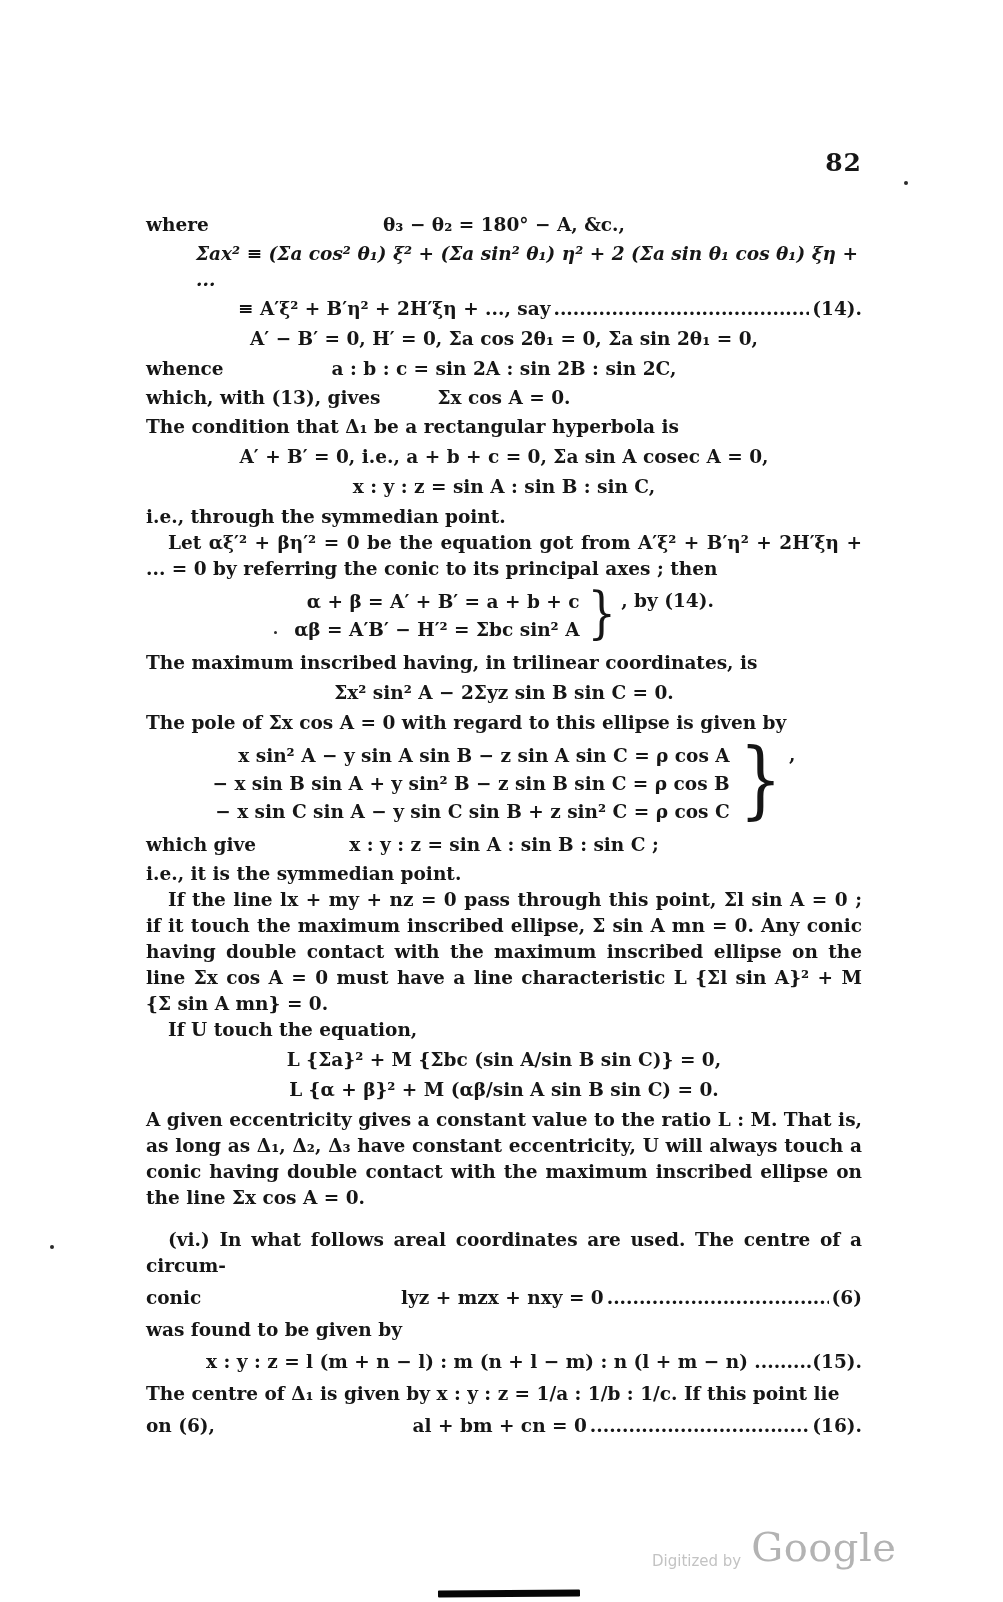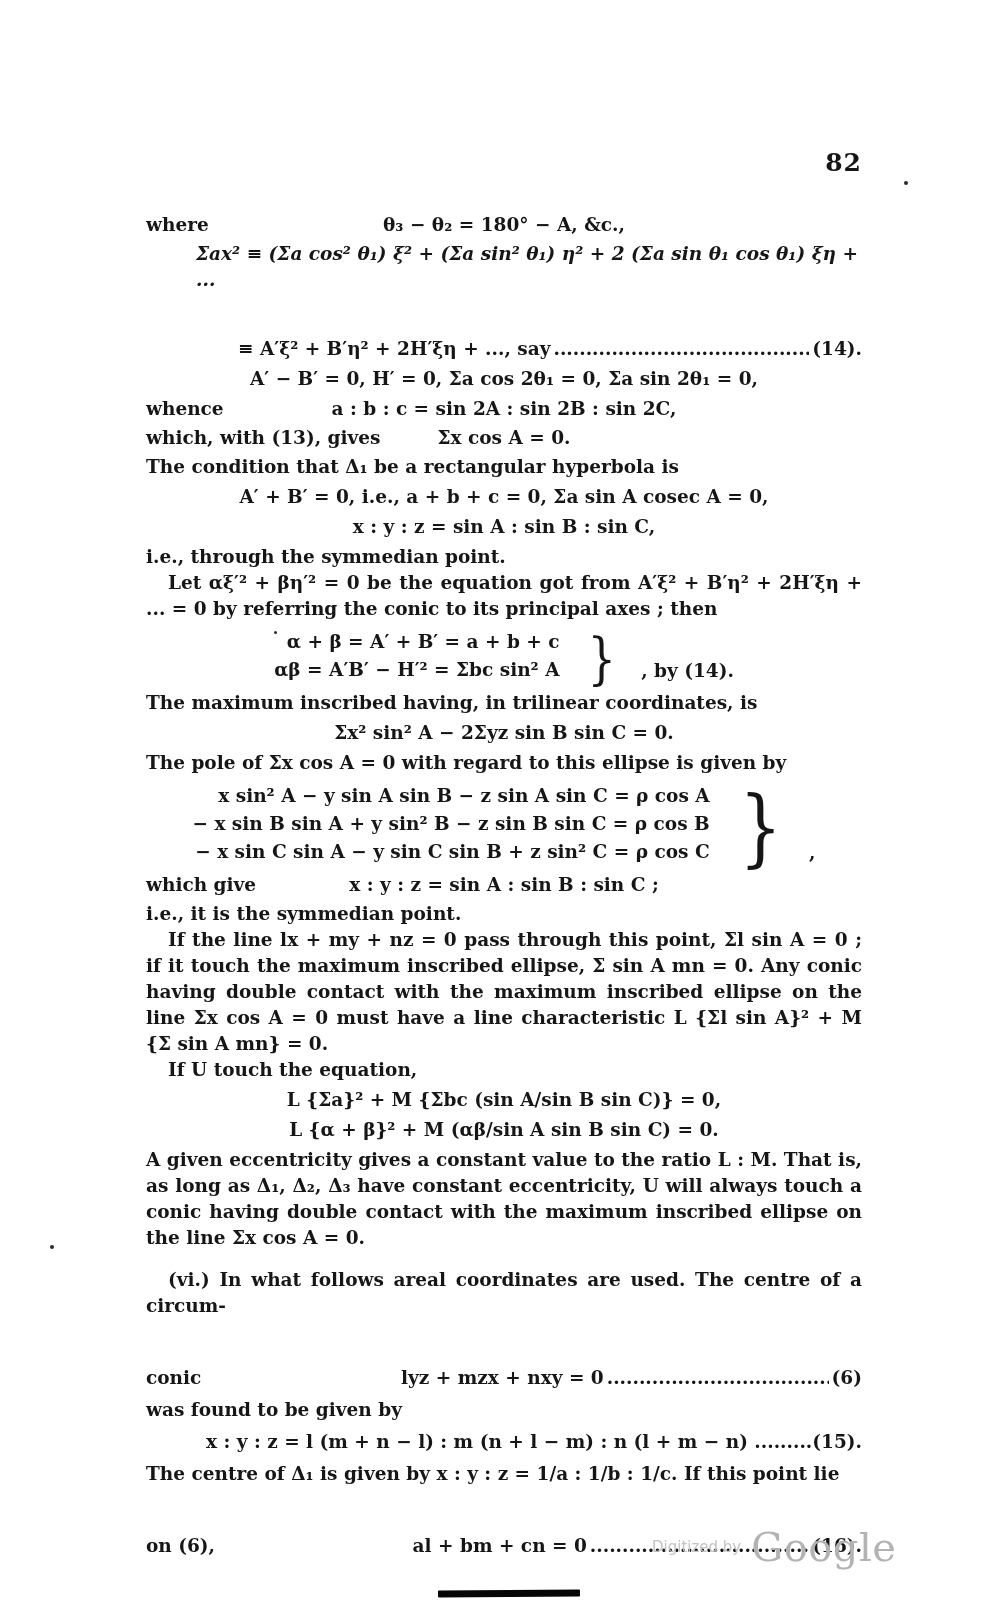--- a/index.html
+++ b/index.html
@@ -18,29 +18,29 @@
   .ind1{padding-left:50px;font-style:italic;}
   .t-labeled{margin:3px 0;}
   .t-labeled .ceq{position:absolute;left:0;right:0;text-align:center;}
   .t-labeled .lbl{position:relative;}
   .t-leader{display:flex;align-items:baseline;margin:3px 0;}
   .t-leader .lbl{white-space:nowrap;}
   .t-leader .pad2{width:92px;flex:0 0 auto;}
   .t-leader .gapfill{flex:0.9 1 0;}
   .t-leader .eqs{white-space:nowrap;}
   .t-leader .ld{flex:1 1 0;min-width:0;overflow:hidden;white-space:nowrap;margin:0 3px;}
-  .t-leader .num{white-space:nowrap;margin-top:40px;}
-  .t-bracegrp{display:flex;justify-content:center;align-items:flex-end;margin:6px 0;gap:20px;}
+  .t-leader .num{white-space:nowrap;}
+  .t-bracegrp{display:flex;justify-content:center;align-items:flex-start;margin:6px 0;}
   .brows{text-align:right;}
   .brows div{line-height:28px;white-space:nowrap;}
   .bsym{font-weight:400;line-height:0.9;transform:scaleX(0.8);margin:0 2px 0 4px;}
   .bsuf{white-space:nowrap;}
   .gap-lg{margin-top:16px;}
   .loose{margin-top:6px;}
-  .watermark{position:absolute;left:652px;top:1524px;display:flex;align-items:center;gap:10px;}
+  .watermark{position:absolute;left:652px;top:1524px;display:flex;align-items:flex-end;gap:10px;}
   .wm-prefix{font-family:"DejaVu Sans",sans-serif;font-size:15px;color:#c3c3c3;font-weight:400;}
   .wm-logo{font-family:"DejaVu Serif",serif;font-size:40px;color:#b3b3b3;font-weight:400;letter-spacing:0.5px;}
   .scan-bar{position:absolute;left:438px;top:1590px;width:142px;height:7px;background:#060606;transform:rotate(-0.5deg);border-radius:1px;}
   .speck{position:absolute;background:#2b2b2b;border-radius:50%;}
   .speck.s1{left:904px;top:181px;width:4px;height:4px;}
   .speck.s2{left:50px;top:1245px;width:4px;height:4px;}
   .speck.s3{left:274px;top:631px;width:3px;height:3px;}
 </style>
 </head>
 <body>

